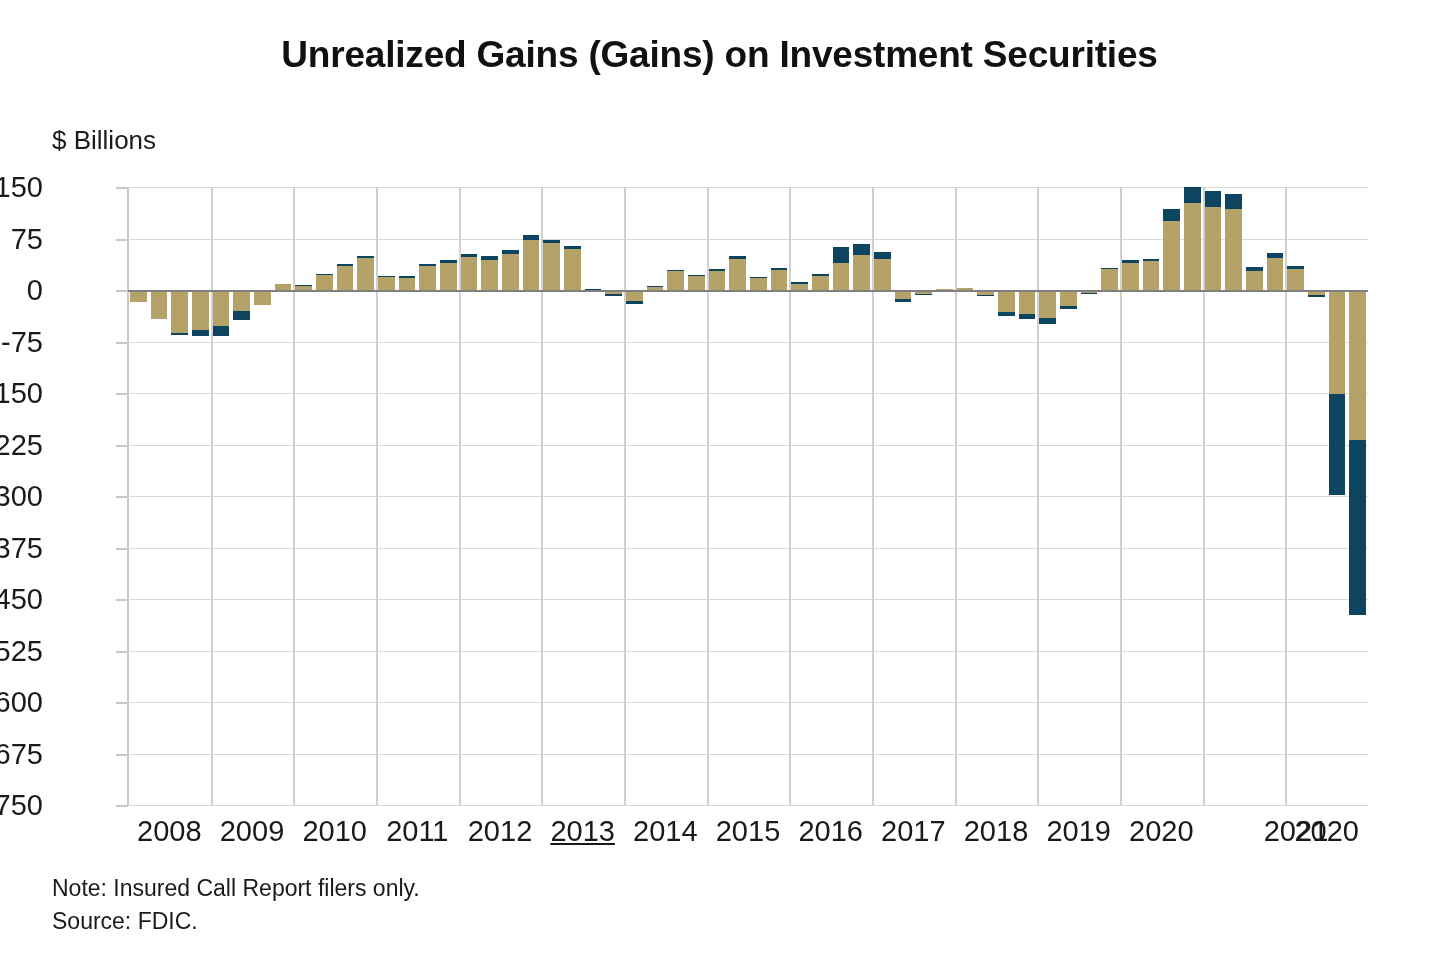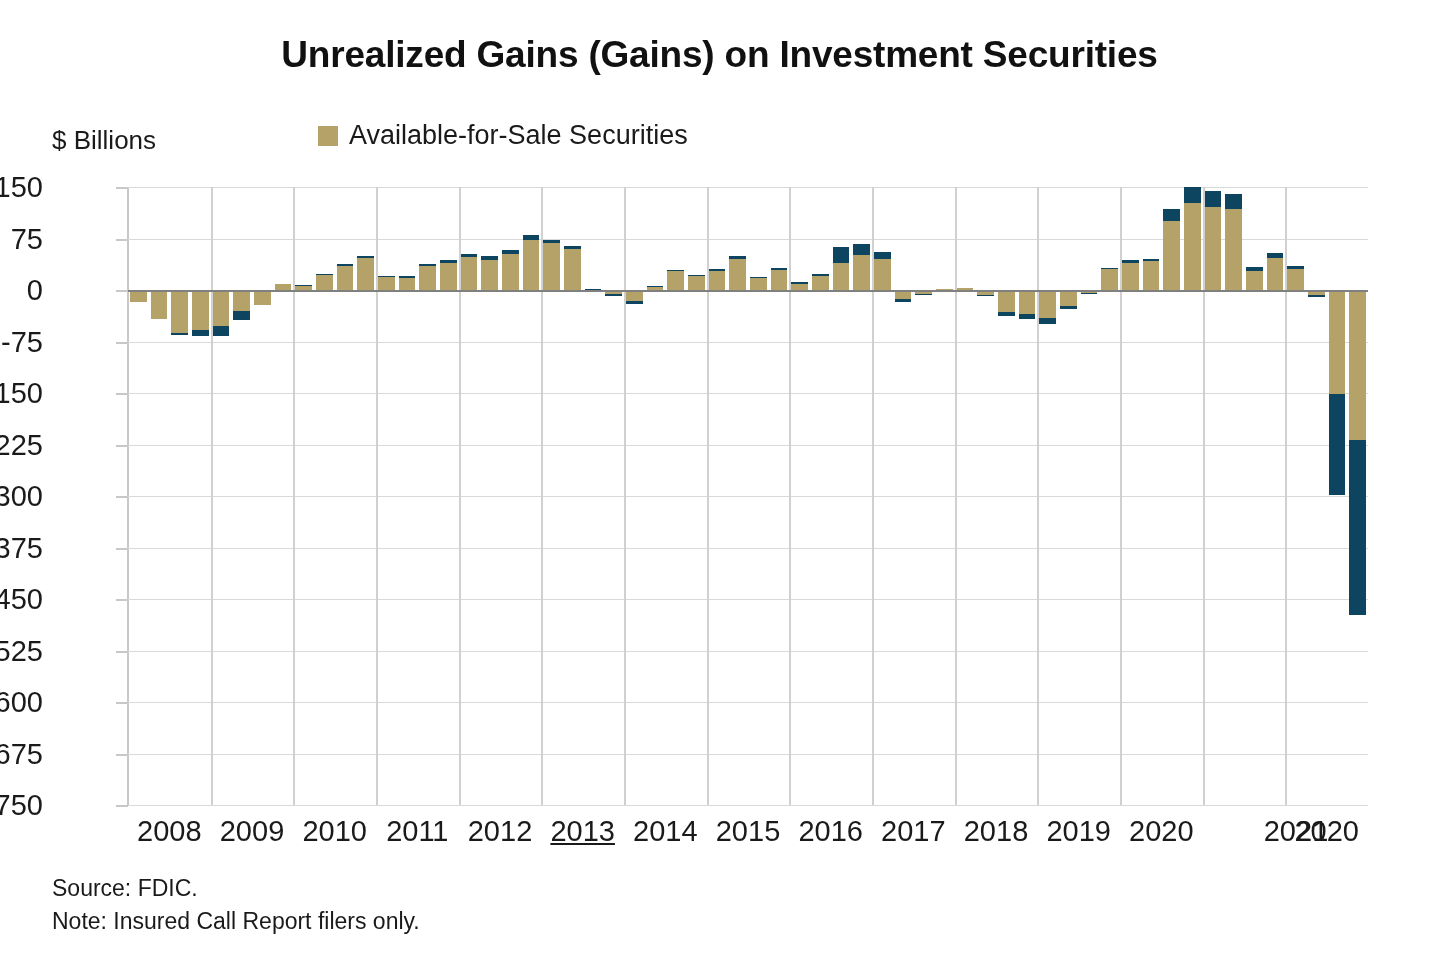--- a/index.html
+++ b/index.html
@@ -159,24 +159,20 @@
 </head>
 <body>
 
 <div id="chart-root">
 
   <div class="chart-title">Unrealized Gains (Gains) on Investment Securities</div>
 
   <div class="axis-unit">$ Billions</div>
 
   <div class="legend" id="legend">
-      <div class="legend-item">
-        <span class="legend-swatch" style="background: rgb(181, 162, 105);"></span>
-        <span class="legend-label">Available-for-Sale Securities</span>
-      </div>
     </div>
 
   <div id="plot">
     <div class="axis-spine"></div>
   <div class="gridline-h" style="top: 0px;"></div>
       <div class="tick-mark" style="top: 0px;"></div>
       <div class="ytick-label" style="top: 0px;">150</div>
       <div class="gridline-h" style="top: 51.5px;"></div>
       <div class="tick-mark" style="top: 51.5px;"></div>
       <div class="ytick-label" style="top: 51.5px;">75</div>
@@ -337,22 +333,22 @@
       <div class="bar-seg seg-afs" style="left: 1180.07px; width: 16.5333px; top: 103px; height: 5.49333px;"></div>
       <div class="bar-seg seg-htm" style="left: 1180.07px; width: 16.5333px; top: 108.493px; height: 1.37333px;"></div>
       <div class="bar-seg seg-afs" style="left: 1200.73px; width: 16.5333px; top: 103px; height: 104.373px;"></div>
       <div class="bar-seg seg-htm" style="left: 1200.73px; width: 16.5333px; top: 207.373px; height: 100.253px;"></div>
       <div class="bar-seg seg-afs" style="left: 1221.4px; width: 16.5333px; top: 103px; height: 150.38px;"></div>
       <div class="bar-seg seg-htm" style="left: 1221.4px; width: 16.5333px; top: 253.38px; height: 174.413px;"></div>
       <div class="zero-line" style="top: 103px;"></div>
     </div>
 
   <div class="footnotes">
+    <div class="footnote-line">Note: Insured Call Report filers only.</div>
     <div class="footnote-line">Source: FDIC.</div>
-    <div class="footnote-line">Note: Insured Call Report filers only.</div>
   </div>
 
 <div class="xtick-label" style="left: 169.333px;">2008</div>
     <div class="xtick-label" style="left: 252px;">2009</div>
     <div class="xtick-label" style="left: 334.667px;">2010</div>
     <div class="xtick-label" style="left: 417.333px;">2011</div>
     <div class="xtick-label" style="left: 500px;">2012</div>
     <div class="xtick-label" style="left: 582.667px; text-decoration: underline;">2013</div>
     <div class="xtick-label" style="left: 665.333px;">2014</div>
     <div class="xtick-label" style="left: 748px;">2015</div>

